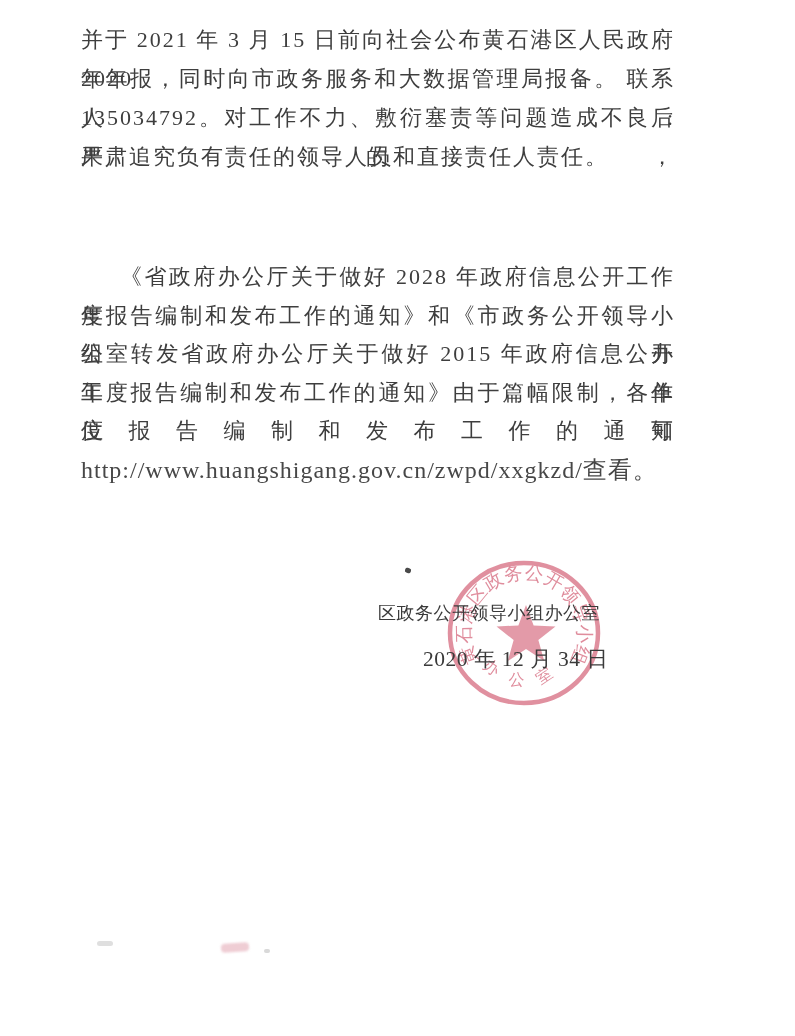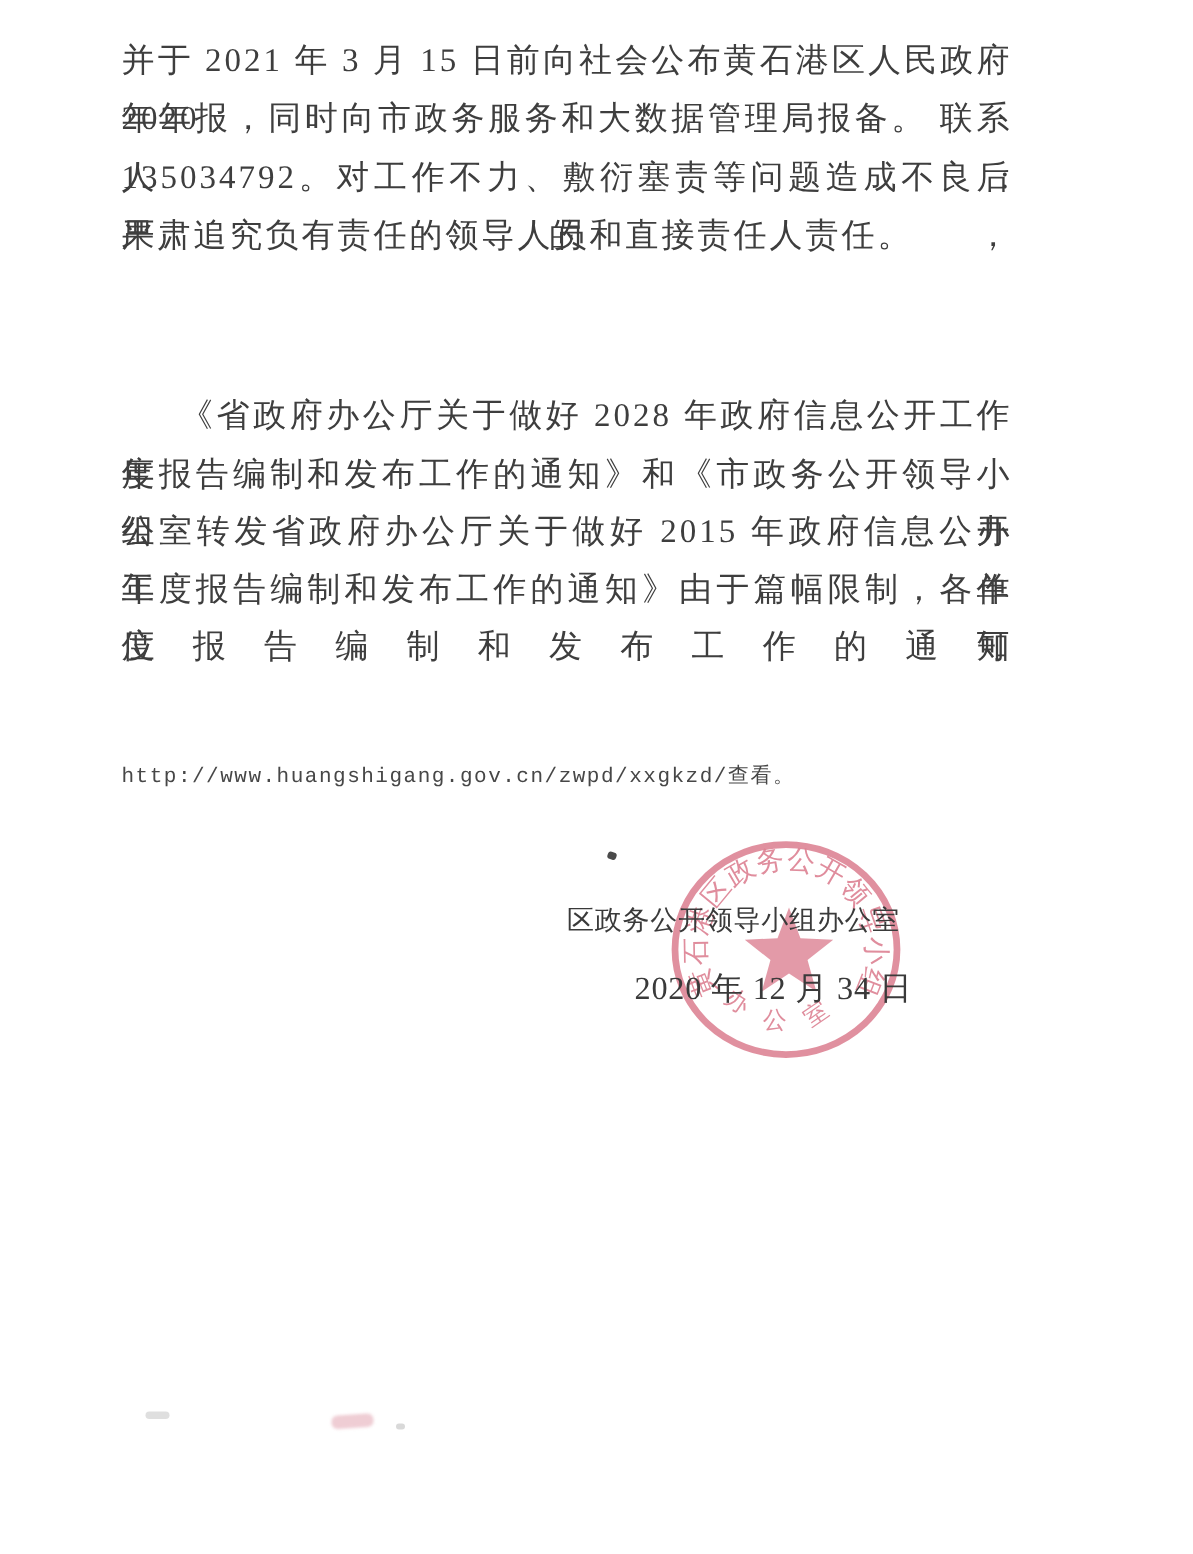--- a/index.html
+++ b/index.html
@@ -17,22 +17,22 @@
     height:39px;line-height:39px;
     font-size:22px;letter-spacing:2px;
     text-align:justify;text-align-last:justify;
     overflow:visible;white-space:nowrap;
   }
   .line.just{white-space:normal;}
   #p2 .line{height:38.5px;line-height:38.5px;}
   .line.short{text-align:center;text-align-last:left;}
   .line.indent{text-indent:39px;}
   .line.url{
-    font-family:Liberation Mono, monospace;
-    font-size:14px;letter-spacing:1px;color:#474747;margin-top:48px;
+    font-family:Liberation Serif, serif;
+    font-size:24px;letter-spacing:1px;color:#474747;
   }
   .signature{
     position:absolute;left:378px;top:601px;
     font-size:18px;letter-spacing:0.5px;color:#3a3a3a;
     z-index:3;white-space:nowrap;
   }
   .docdate{
     position:absolute;left:423px;top:644px;
     font-size:21.5px;letter-spacing:0.5px;color:#3a3a3a;
     z-index:3;white-space:nowrap;

